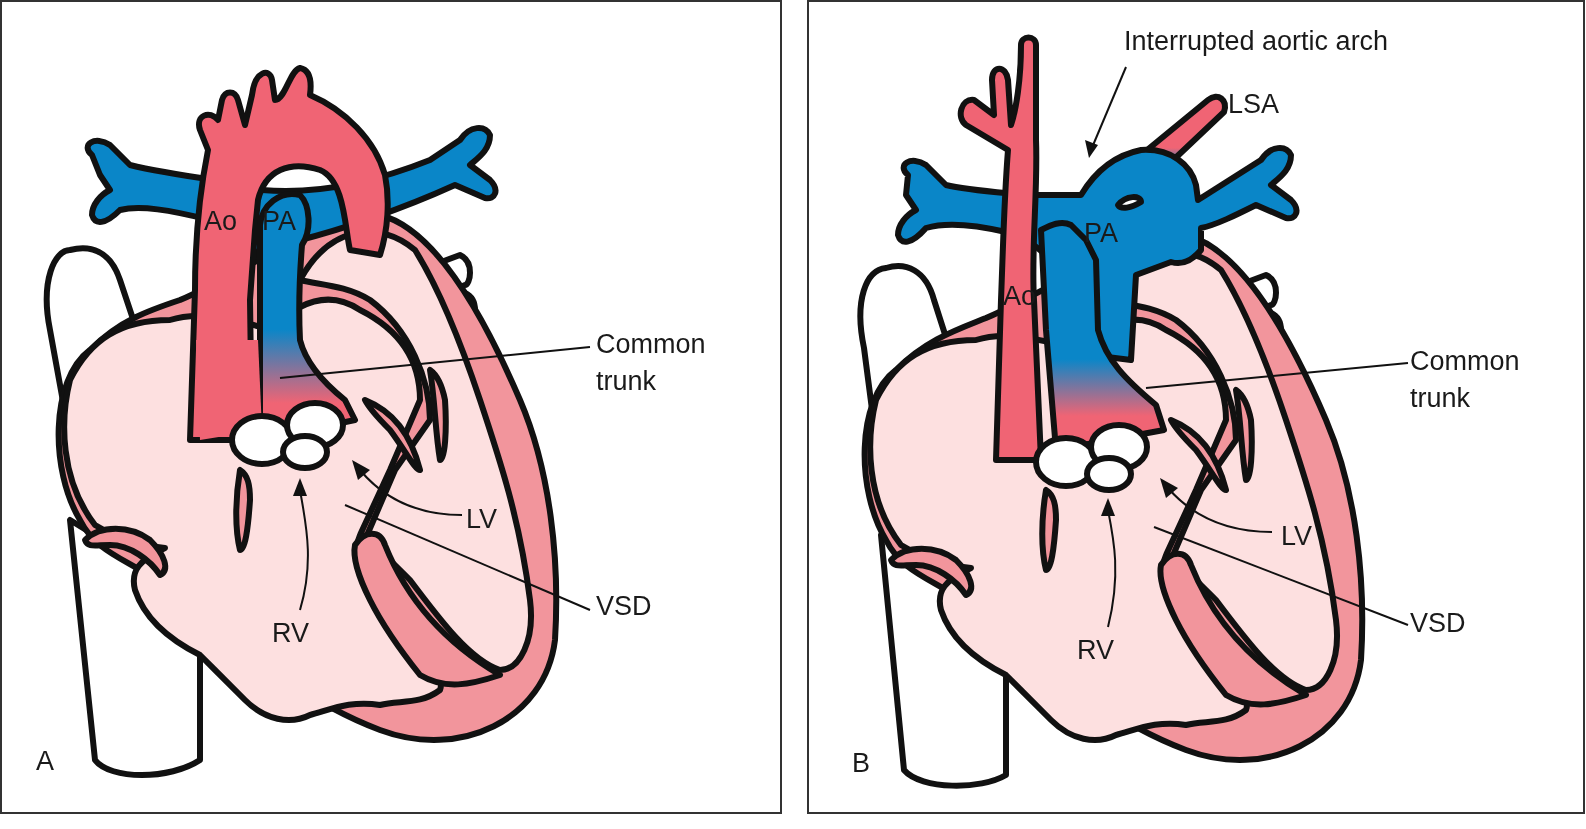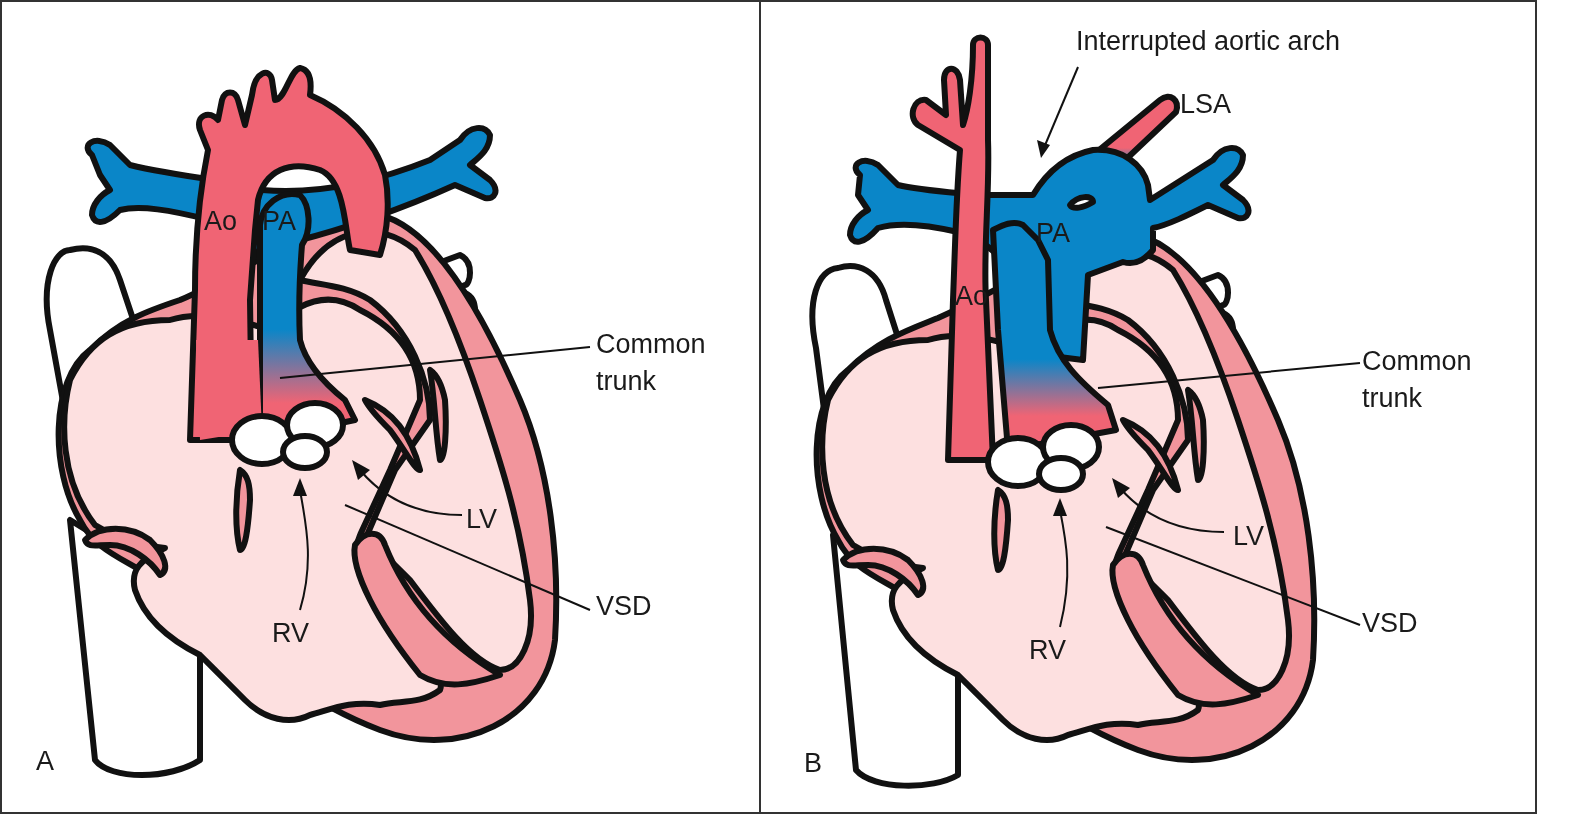--- a/index.html
+++ b/index.html
@@ -1,19 +1,19 @@
 <!DOCTYPE html>
 <html><head>
 <meta charset="utf-8">
 <style>
   html, body { margin:0; padding:0; background:#ffffff; }
   body { width:1586px; height:829px; position:relative; overflow:hidden; font-family:"Liberation Sans", sans-serif; }
   .panel { position:absolute; top:0; width:790px; height:825px; }
   #panel-a { left:0; }
-  #panel-b { left:748px; }
+  #panel-b { left:796px; }
   svg { display:block; }
   .lbl { font-family:"Liberation Sans", sans-serif; font-size:27px; fill:#1a1a1a; }
   .stroke { stroke:#111; stroke-width:6; stroke-linejoin:round; stroke-linecap:round; }
   .thin { stroke:#111; stroke-width:2; fill:none; }
 </style>
 </head>
 <body>
 
 <div class="panel" id="panel-a">
 <svg width="790" height="825" viewBox="0 0 790 825">

